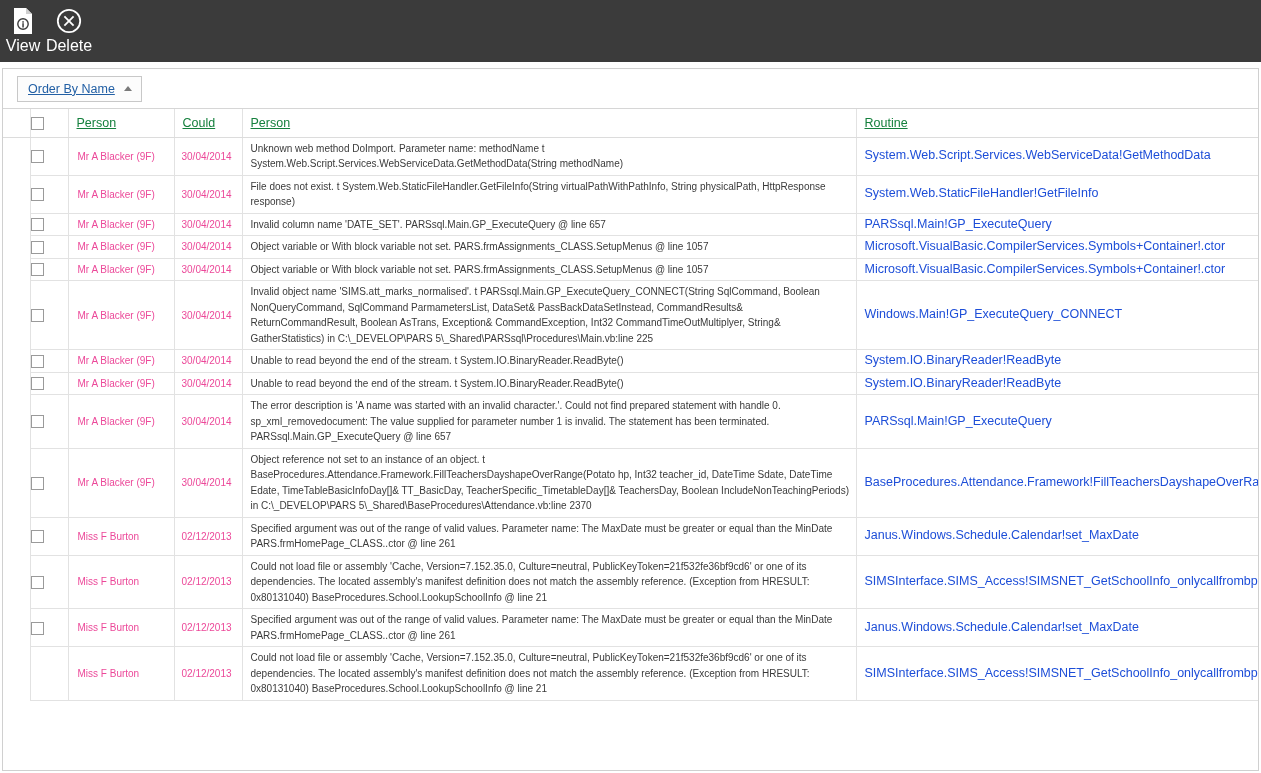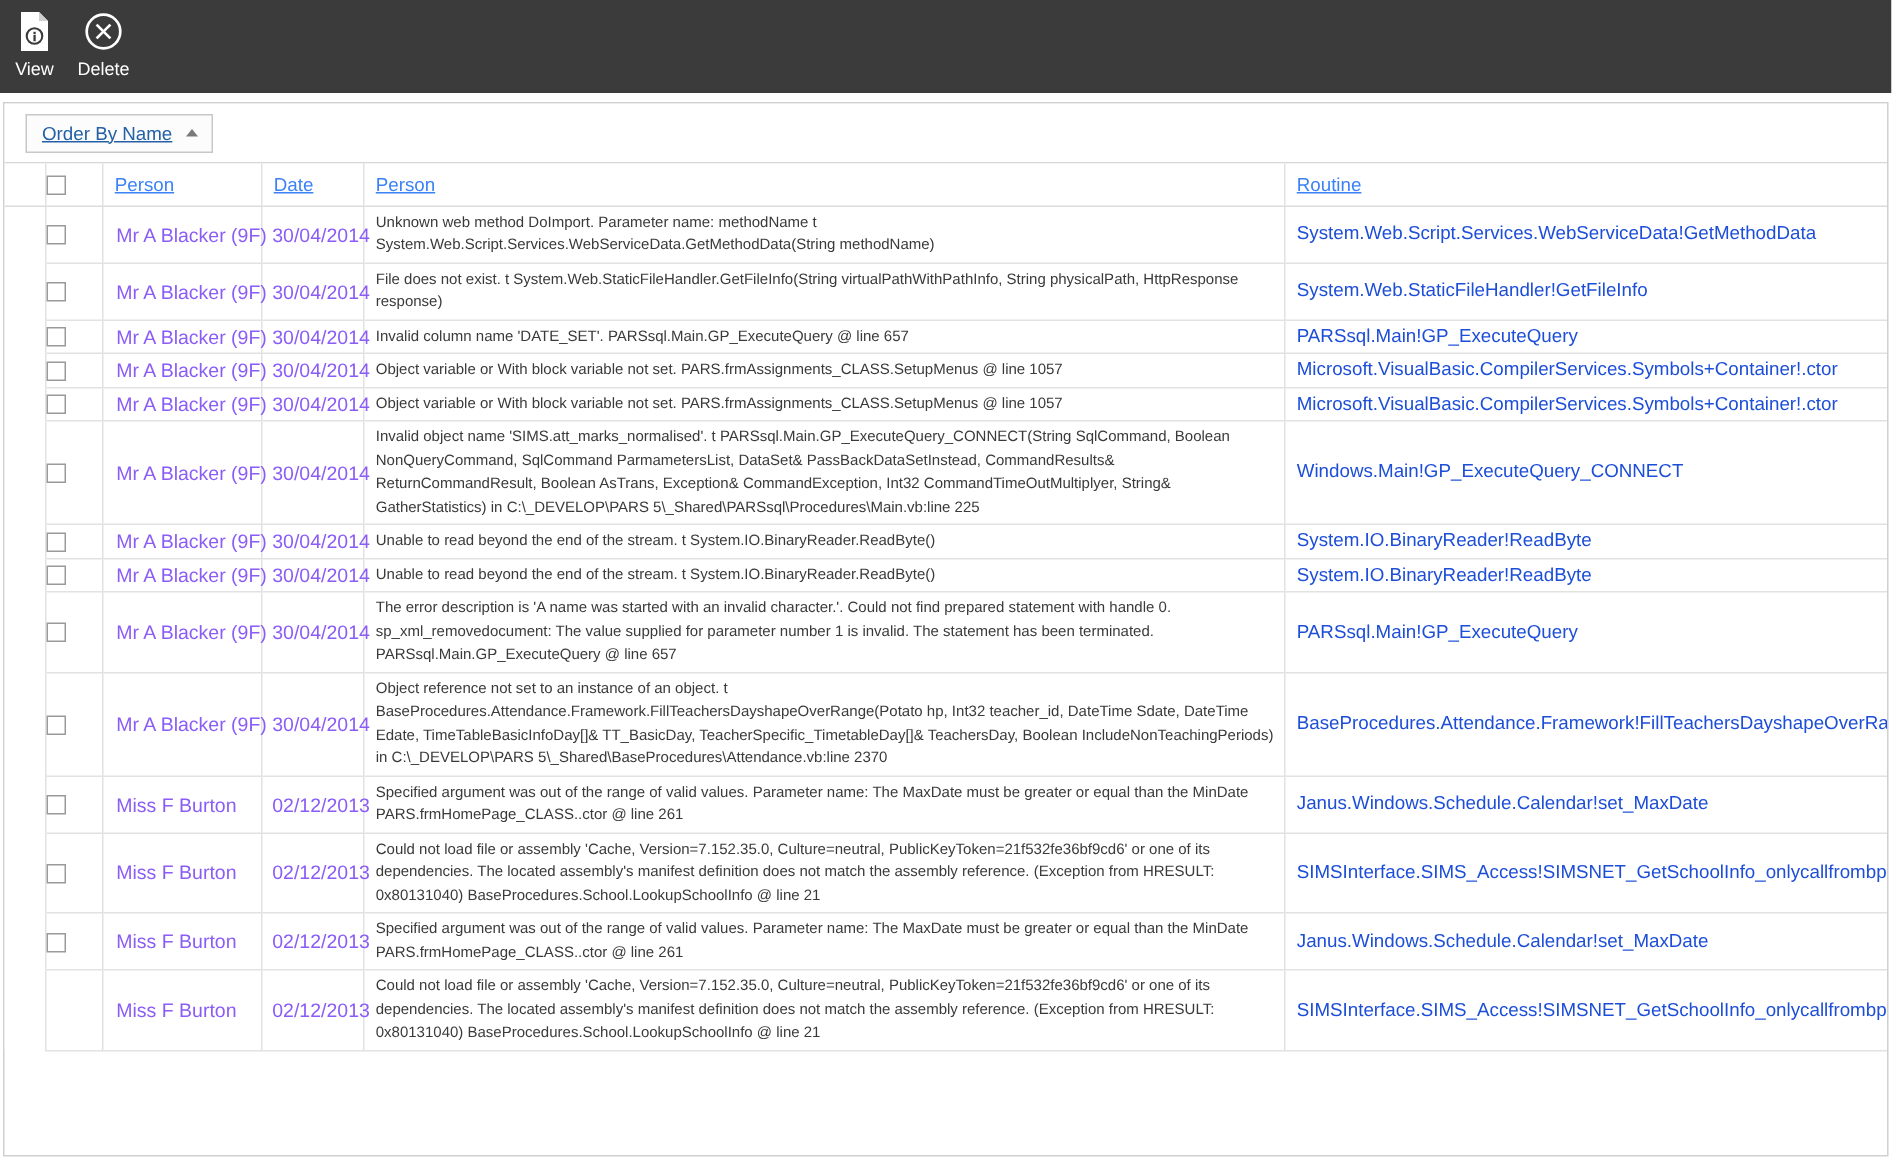--- a/index.html
+++ b/index.html
@@ -36,21 +36,21 @@
     user-select: none;
   }
   .ribbon-btn .glyph {
     height: 34px;
     display: flex;
     align-items: center;
     justify-content: center;
   }
   .ribbon-btn .caption {
     color: #ffffff;
-    font-size: 12px;
+    font-size: 16px;
     line-height: 14px;
     margin-top: 1px;
     white-space: nowrap;
   }
 
   
   .panel {
     margin: 6px 14px 0 2px;
     border: 1px solid #d0d0d0;
     background: #ffffff;
@@ -113,21 +113,21 @@
     font-weight: normal;
     text-align: left;
   }
   .grid tr td:last-child, .grid tr th:last-child { border-right: none; }
 
   
   .hdr-row { height: 28px; }
   .hdr-row th { border-bottom: 1px solid #dcdcdc; background: #ffffff; }
   .hdr-row th.spacer { border-right: 1px solid #e2e2e2; }
   .hdr-link {
-    color: #3b82f6;
+    color: #15803d;
     text-decoration: underline;
     font-size: 12.5px;
     padding-left: 8px;
     cursor: pointer;
     display: inline-block;
   }
 
   
   .group-row td {
     background: #ffffff;
@@ -158,22 +158,22 @@
     display: inline-block;
     width: 13px; height: 13px;
     border: 1px solid #9a9a9a;
     background: #ffffff;
     box-sizing: border-box;
     cursor: pointer;
     vertical-align: middle;
   }
 
   td.cell-person, td.cell-date {
-    font-size: 13px;
-    color: #8b5cf6;
+    font-size: 10px;
+    color: #ec4899;
     padding: 2px 6px;
     white-space: nowrap;
   }
   td.cell-person { padding-left: 9px; }
   td.cell-date   { padding-left: 7px; }
   td.cell-error {
     font-size: 10px;
     color: #3a3a3a;
     padding: 3px 6px 3px 8px;
     line-height: 15.5px;
@@ -239,21 +239,21 @@
     <thead>
       <tr class="hdr-row">
         <th class="spacer"></th>
         <th class="cb-cell">
           <span class="cb"></span>
         </th>
         <th>
           <span class="hdr-link">Person</span>
         </th>
         <th>
-          <span class="hdr-link">Date</span>
+          <span class="hdr-link">Could</span>
         </th>
         <th>
           <span class="hdr-link">Person</span>
         </th>
         <th>
           <span class="hdr-link">Routine</span>
         </th>
       </tr>
     </thead>
     <tbody id="grid-body">

